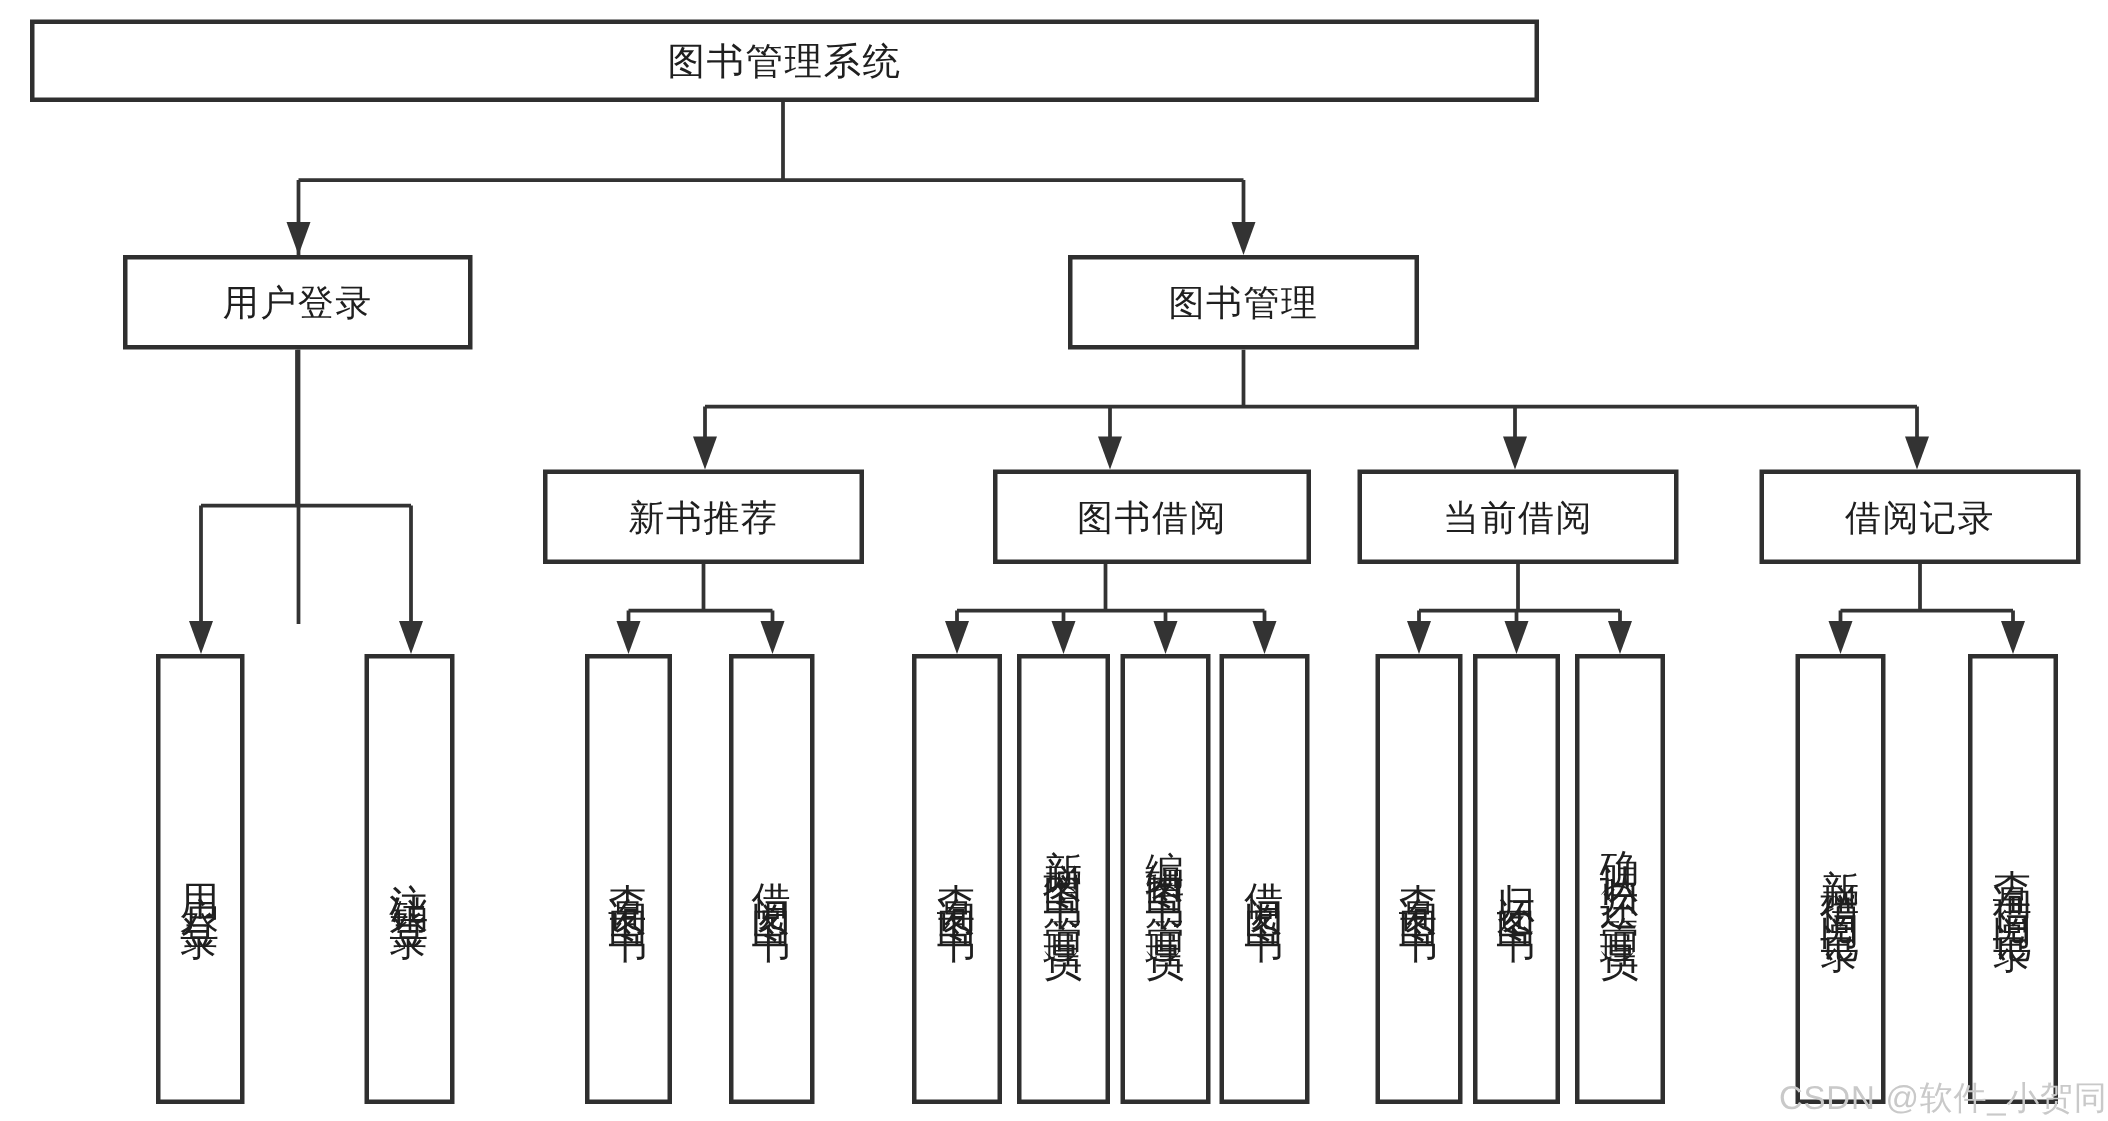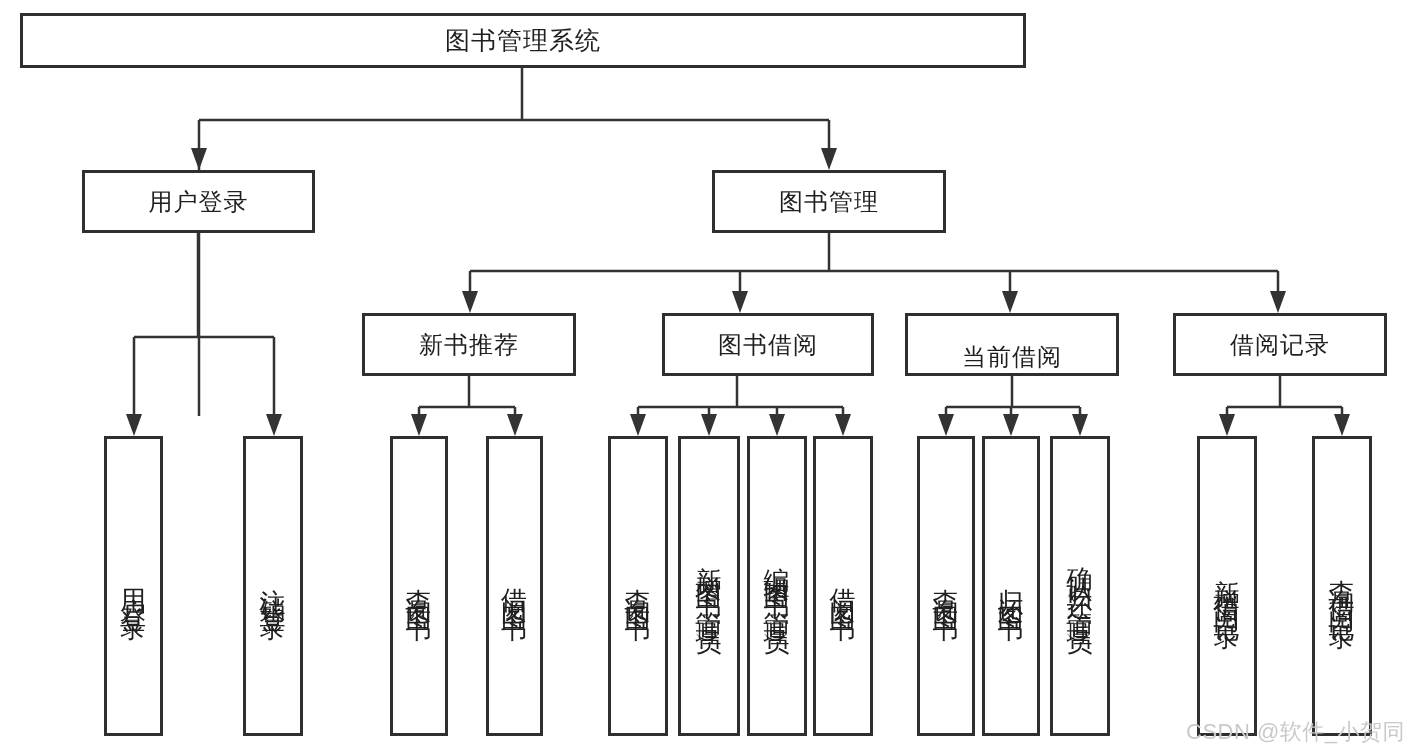--- a/index.html
+++ b/index.html
@@ -108,21 +108,21 @@
   <div class="node lvl2" style="left:712px; top:170px; width:234px;">
     <span class="h-label">图书管理</span>
   </div>
 
   <div class="node lvl3" style="left:362px; top:313px; width:214px;">
     <span class="h-label">新书推荐</span>
   </div>
   <div class="node lvl3" style="left:631px; top:313px; width:212px;margin-left:31px;">
     <span class="h-label">图书借阅</span>
   </div>
-  <div class="node lvl3" style="left:905px; top:313px; width:214px;align-items:flex-end;">
+  <div class="node lvl3" style="left:905px; top:313px; width:214px;">
     <span class="h-label">当前借阅</span>
   </div>
   <div class="node lvl3" style="left:1173px; top:313px; width:214px;">
     <span class="h-label">借阅记录</span>
   </div>
 
   <div class="node leaf" style="left:104px; width:59px;">
     <span class="v-label">用户登录</span>
   </div>
   <div class="node leaf" style="left:243px; width:60px;">

